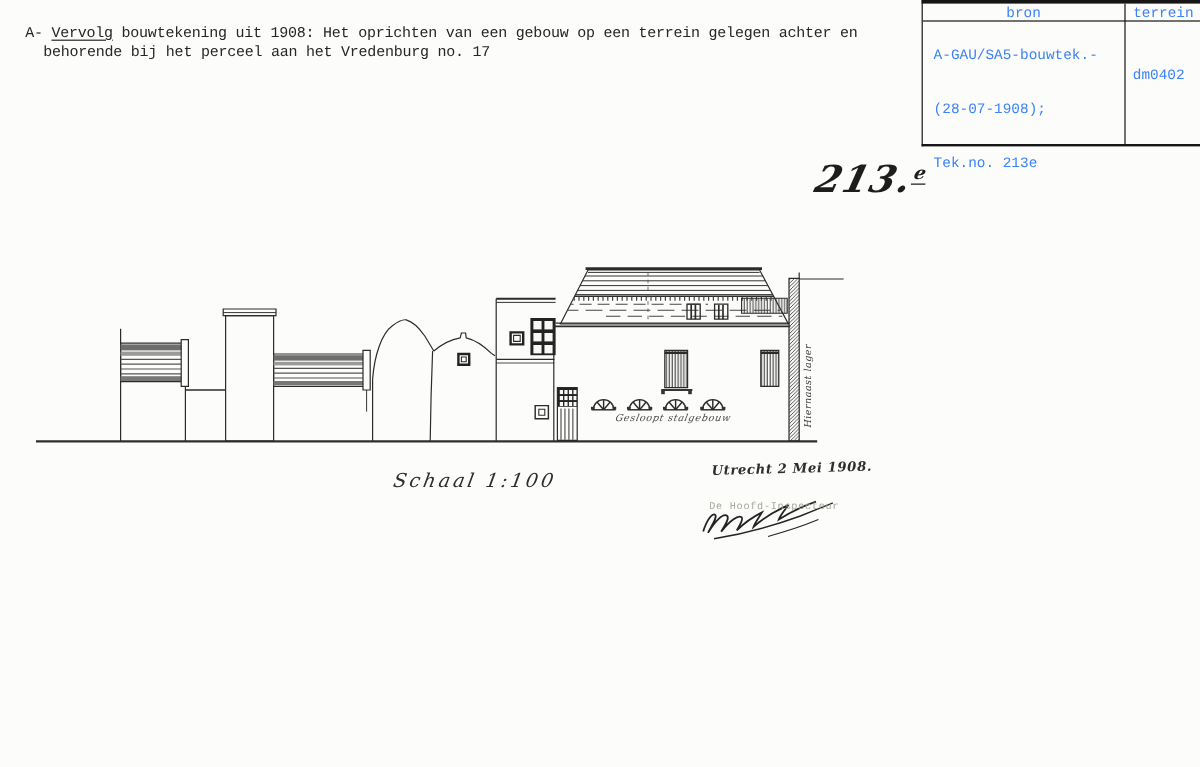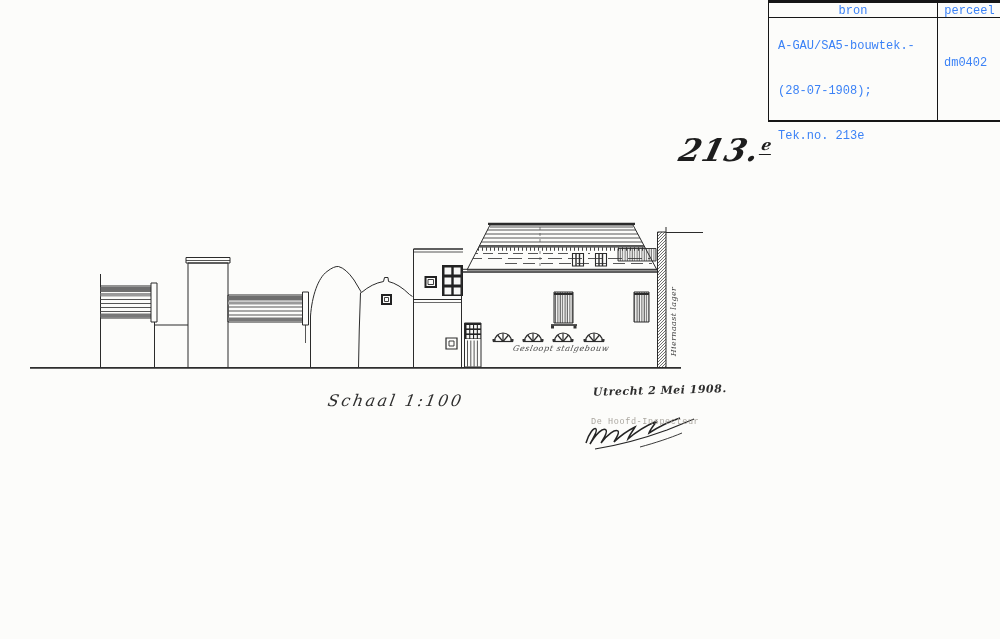--- a/index.html
+++ b/index.html
@@ -260,26 +260,30 @@
       </g>
 
       <g stroke="#242424">
         <path d="M 586,443 c 3,-10 8,-16 10,-14 c 2,2 -3,9 -6,15 c 6,-10 13,-17 16,-14 c 2,2 -2,8 -5,13 c 7,-9 14,-14 17,-12 c 2,2 -2,7 -4,11 c 8,-8 17,-13 21,-15 c -3,5 -6,9 -7,12 c 10,-9 22,-15 29,-18 c -4,5 -7,9 -8,12 c 11,-7 22,-12 31,-15" stroke-width="1.5"></path>
         <path d="M 595,449 c 25,-4 50,-11 72,-19 c 10,-4 20,-8 27,-11" stroke-width="1.2"></path>
         <path d="M 640,447 c 15,-4 30,-9 42,-14" stroke-width="0.9"></path>
       </g>
     </g>
   </svg>
 
+  <div class="note">
+    <div class="note-line"><span>A- </span><span class="uline">Vervolg</span><span> bouwtekening uit 1908: Het oprichten van een gebouw op een terrein gelegen achter en</span></div>
+    <div class="note-line2">behorende bij het perceel aan het Vredenburg no. 17</div>
+  </div>
 
   <div class="reftable">
     <div class="colsep"></div>
     <div class="hdrline"></div>
     <div class="th c1">bron</div>
-    <div class="th c2">perceel</div>
+    <div class="th c2">terrein</div>
     <div class="body1">
       <div>A-GAU/SA5-bouwtek.-</div>
       <div>(28-07-1908);</div>
       <div>Tek.no. 213e</div>
     </div>
     <div class="body2">dm0402</div>
   </div>
 
   <div class="dwgnum"><span>213.</span><span class="sup">e</span></div>
 

